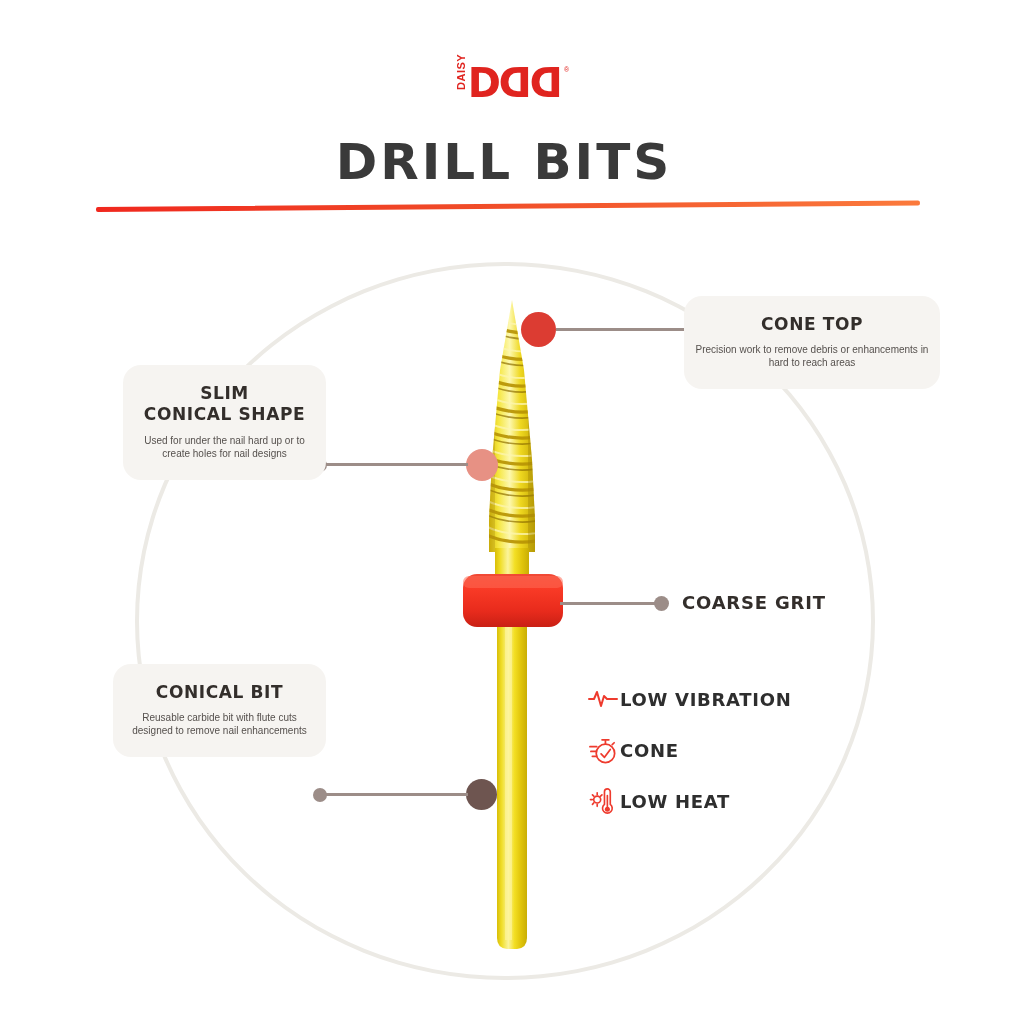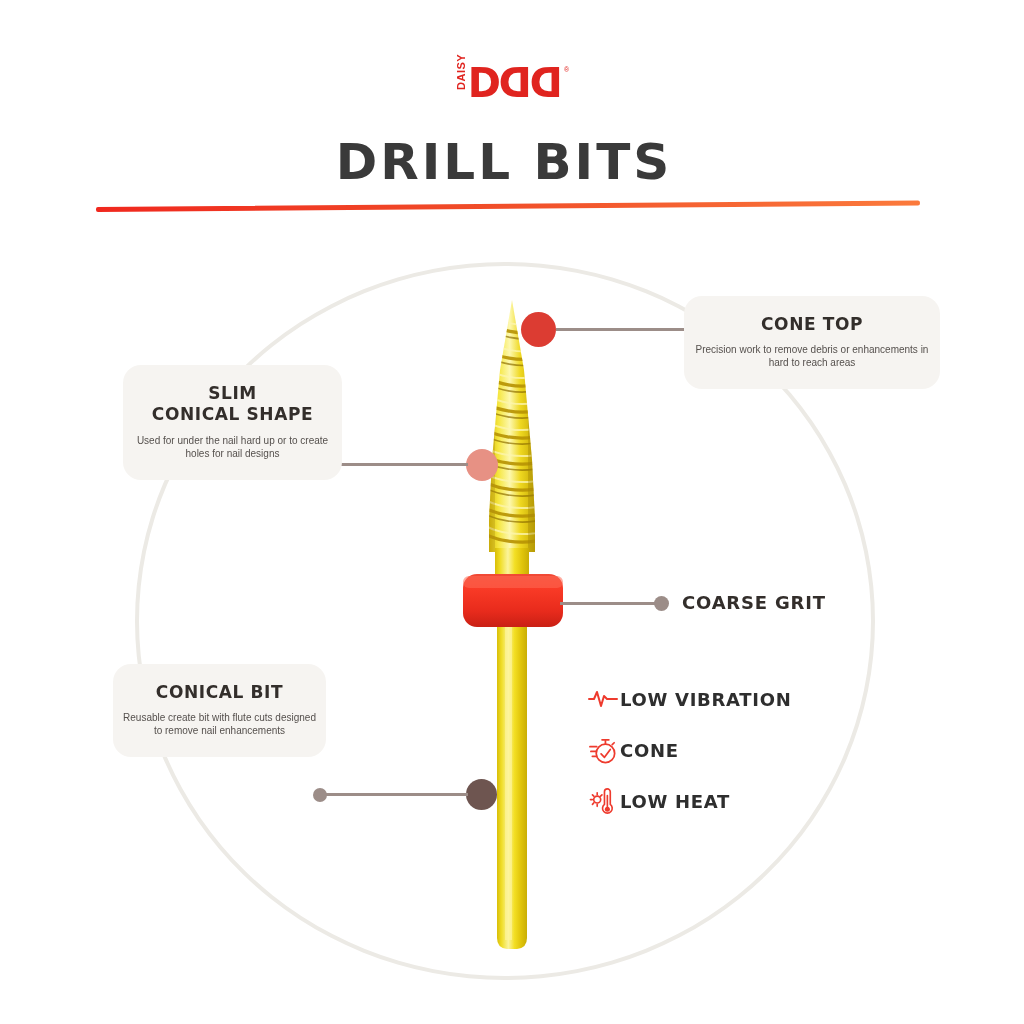--- a/index.html
+++ b/index.html
@@ -132,21 +132,21 @@
     white-space: pre-line;
   }
   .callout .c-body {
     font-size: 10px;
     font-weight: 400;
     color: #55504D;
     line-height: 1.3;
   }
 
   #callout-cone { left: 684px; top: 296px; width: 256px; }
-  #callout-slim { left: 123px; top: 365px; width: 219px; }
+  #callout-slim { left: 123px; top: 365px; width: 203px; }
   #callout-carbide { left: 113px; top: 664px; width: 213px; }
 
   
   #coarse-grit-label {
     position: absolute;
     left: 682px;
     top: 592px;
     font-family: "DejaVu Sans", sans-serif;
     font-size: 18px;
     font-weight: 700;
@@ -301,21 +301,21 @@
   </div>
 
   <div class="callout" id="callout-slim">
     <div class="c-title">SLIM
 CONICAL SHAPE</div>
     <div class="c-body">Used for under the nail hard up or to create holes for nail designs</div>
   </div>
 
   <div class="callout" id="callout-carbide">
     <div class="c-title">CONICAL BIT</div>
-    <div class="c-body">Reusable create bit with flute cuts designed to remove nail enhancements</div>
+    <div class="c-body">Reusable carbide bit with flute cuts designed to remove nail enhancements</div>
   </div>
 
   <div id="features">
 
     <div class="feature">
       <span class="f-icon">
         <svg width="32" height="32" viewBox="0 0 32 32" fill="none" stroke="#EE3B2E" stroke-width="2" stroke-linecap="round" stroke-linejoin="round">
           <path d="M2 16 H7 L10 9 L14 23 L17 13 L20 16 H30"></path>
         </svg>
       </span>

